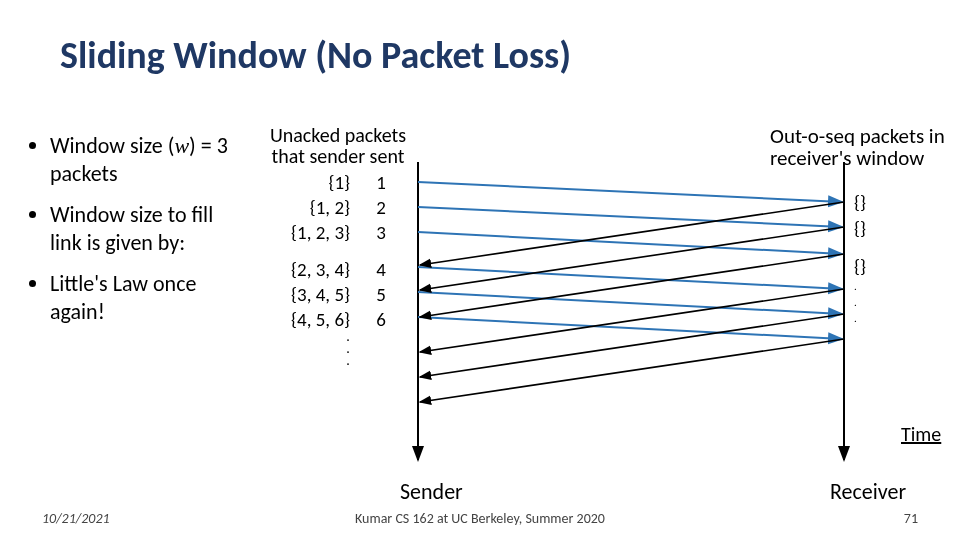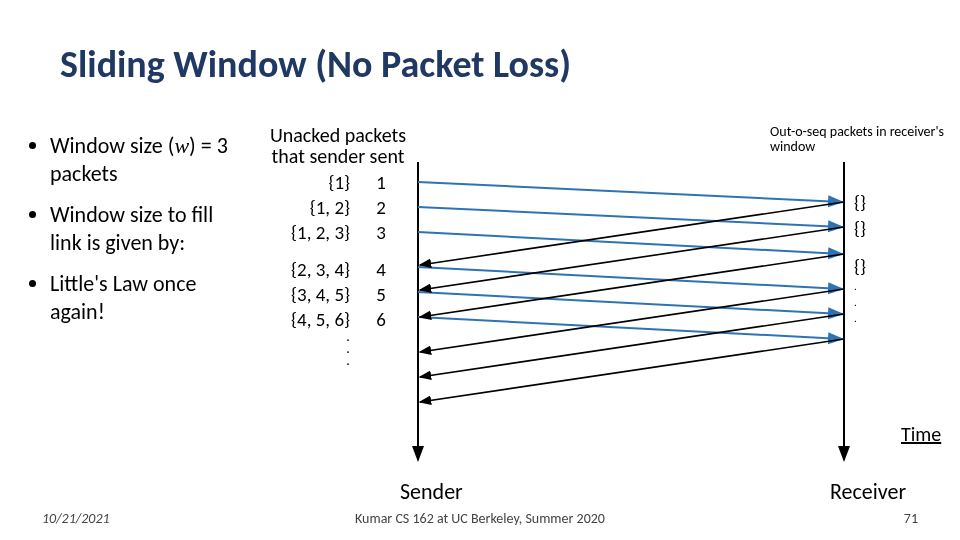--- a/index.html
+++ b/index.html
@@ -3,38 +3,38 @@
 <meta charset="utf-8">
 <style>
   * { box-sizing: border-box; margin: 0; padding: 0; }
   body {
     width: 960px; height: 540px;
     font-family: 'Calibri', 'Segoe UI', Arial, sans-serif;
     background: #fff; color: #000;
     position: relative; overflow: hidden;
   }
   .title {
-    position: absolute; left: 60px; top: 41px;
+    position: absolute; left: 60px; top: 32px;
     font-size: 38px; font-weight: 700; color: #1f3864;
   }
   .bullets {
     position: absolute; left: 28px; top: 132px; width: 210px;
     font-size: 22px; color: #000; line-height: 1.25;
   }
   .bullets ul { list-style: disc; padding-left: 22px; }
   .bullets li { margin-bottom: 14px; }
   .ital { font-style: italic; font-family: 'Cambria Math', 'Times New Roman', serif; }
 
   .unacked-label {
     position: absolute; left: 258px; top: 125px; width: 160px;
     text-align: center; font-size: 20px; color: #000; line-height: 1.05;
   }
   .ooseq-label {
     position: absolute; left: 770px; top: 125px; width: 185px;
-    text-align: left; font-size: 14px; color: #000; line-height: 1.05;
+    text-align: left; font-size: 21px; color: #000; line-height: 1.05;
   }
 
   .diagram {
     position: absolute; left: 246px; top: 162px;
     width: 620px; height: 300px;
   }
   .diagram svg { width: 100%; height: 100%; display:block; }
 
   .sender-col {
     position: absolute; left: 270px; top: 170px;

